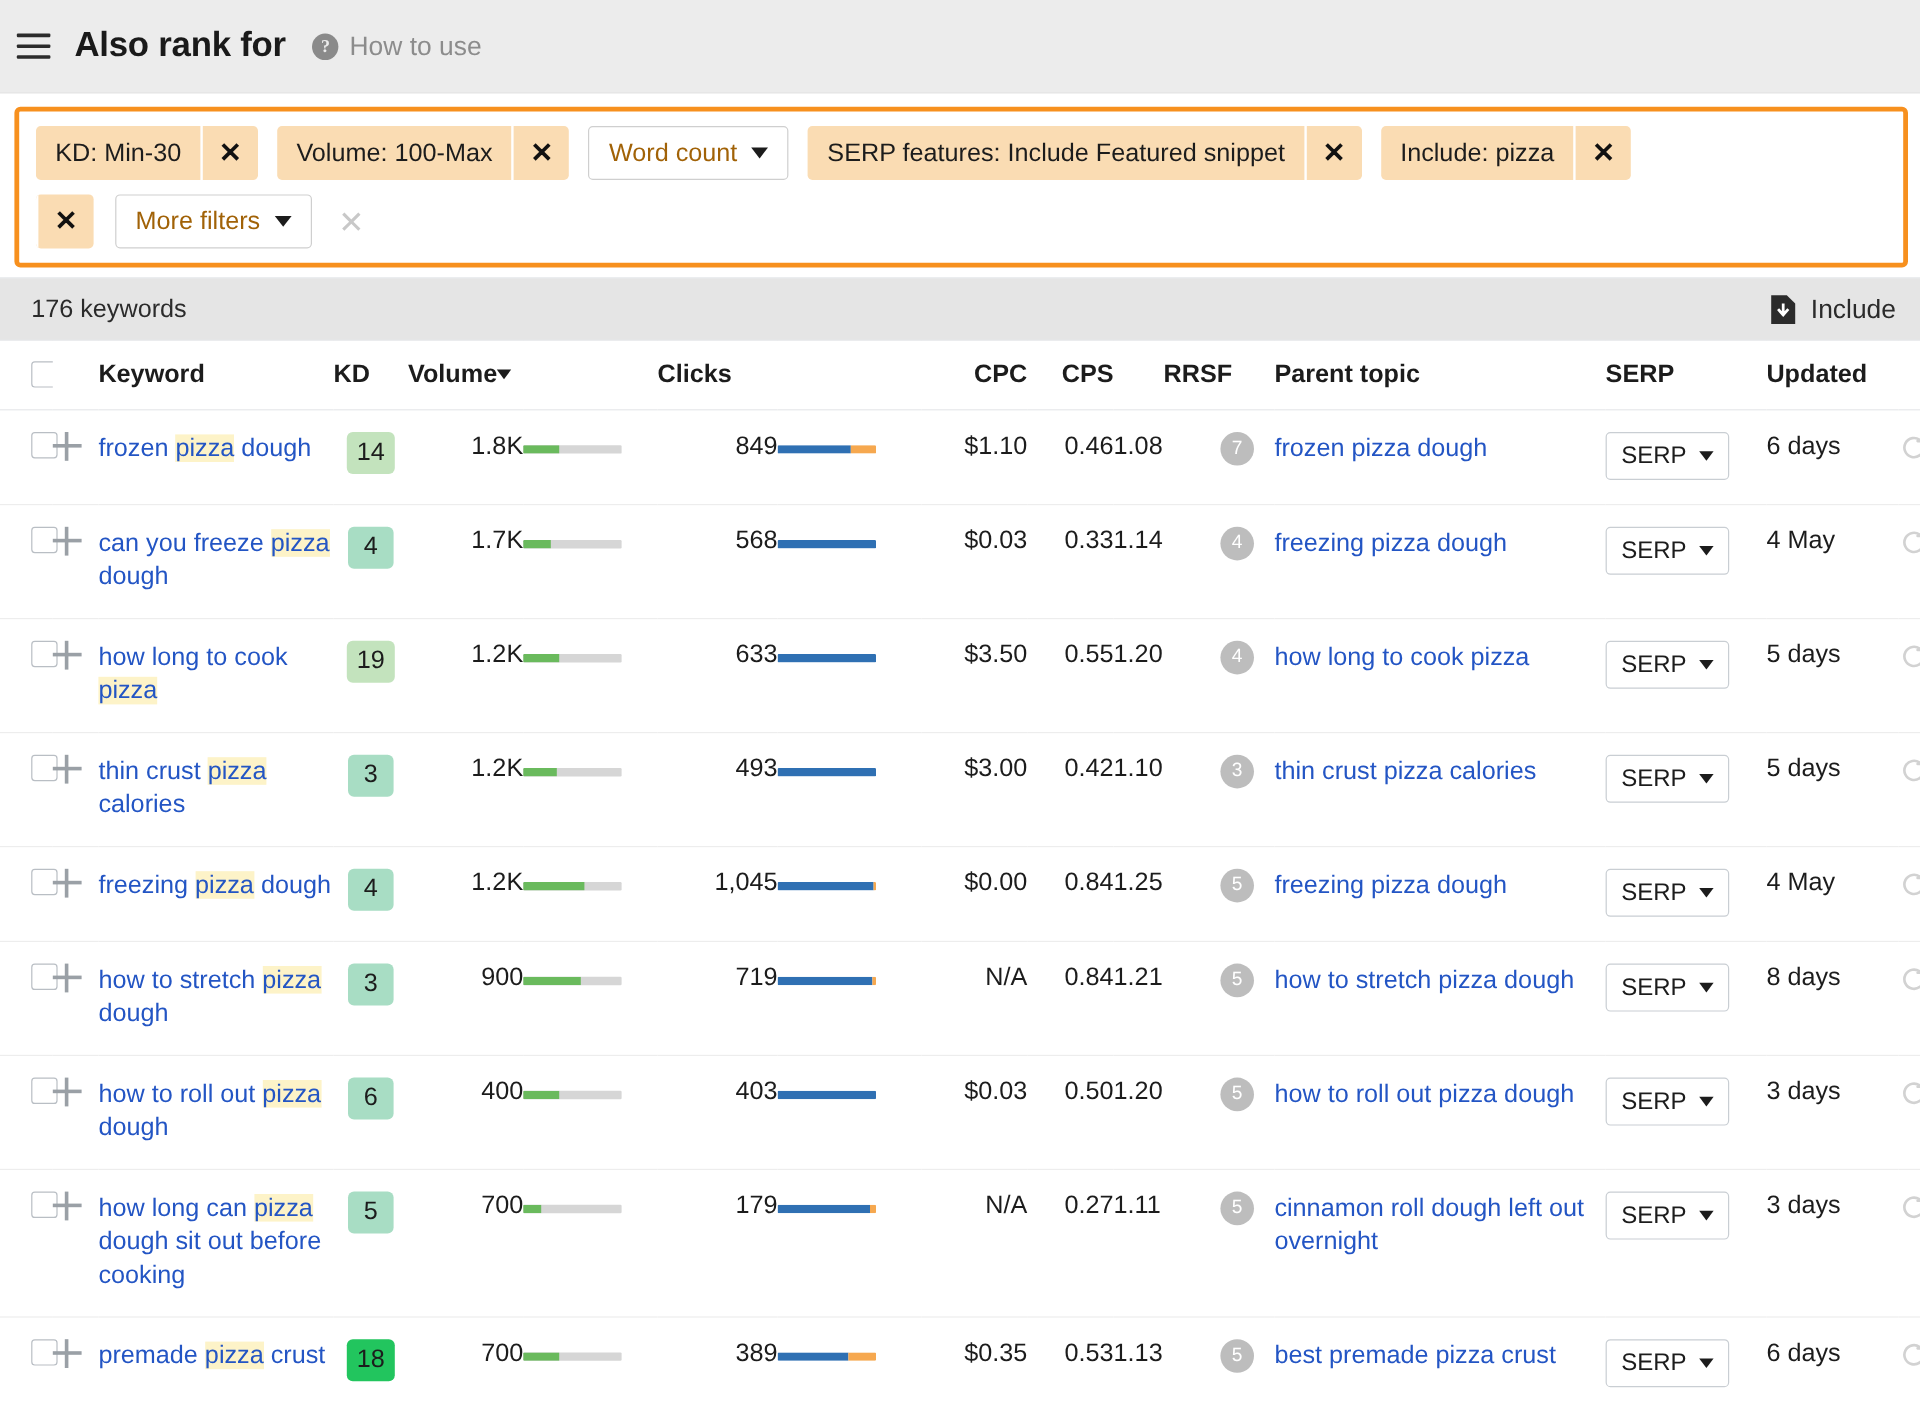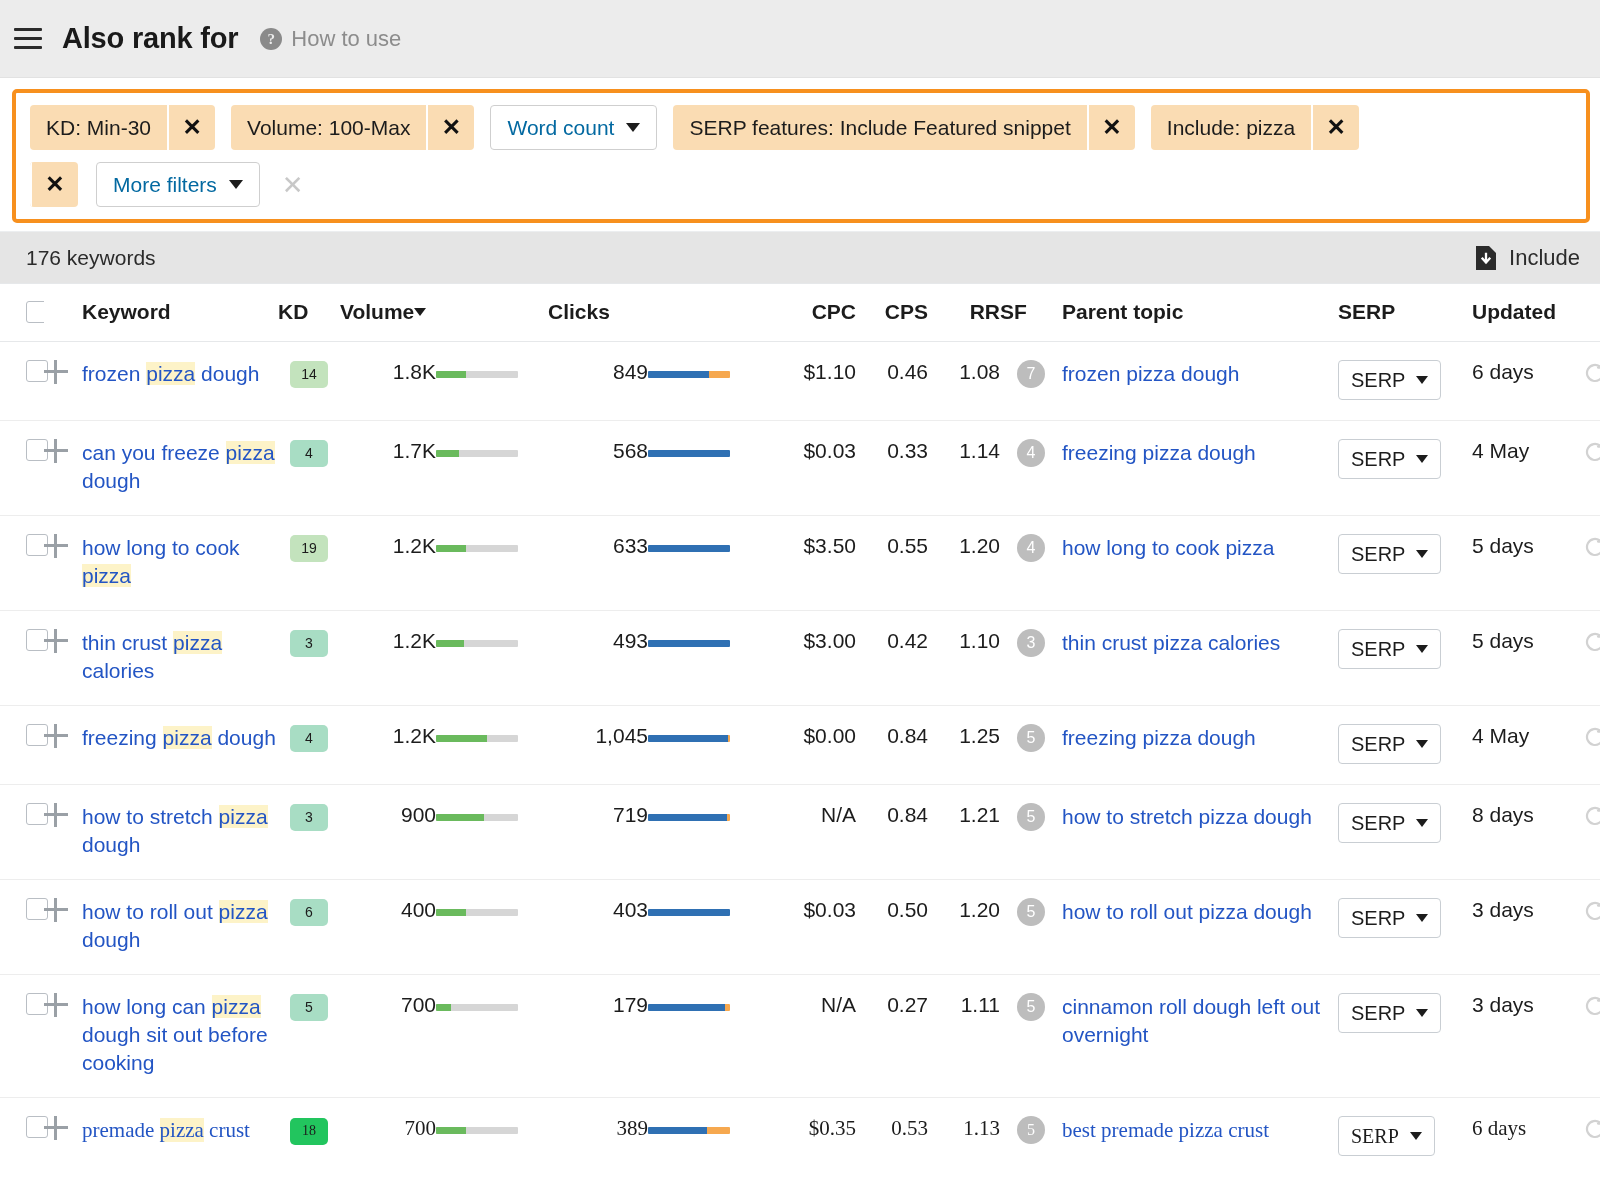--- a/index.html
+++ b/index.html
@@ -60,21 +60,21 @@
   }
   .chip .chip-x {
     display: flex; align-items: center; justify-content: center;
     width: 48px; border-left: 2px solid #ffffff;
     font-size: 23px; font-weight: bold; color: #111;
   }
   .dropdown {
     display: inline-flex; align-items: center; gap: 12px;
     background: #fff; border: 1px solid #cfcfcf; border-radius: 4px;
     height: 45px; padding: 0 16px; cursor: pointer;
-    font-size: 21px; color: #0369a1; white-space: nowrap;
+    font-size: 21px; color: #a16207; white-space: nowrap;
   }
   .caret {
     width: 0; height: 0;
     border-left: 7px solid transparent; border-right: 7px solid transparent;
     border-top: 9px solid #1c1c1c;
   }
   .clear-all {
     font-size: 26px; color: #c8c8c8; cursor: pointer; line-height: 1;
     padding: 0 4px; font-weight: 300;
   }
@@ -99,33 +99,33 @@
     font-size: 21px; font-weight: bold; color: #1c1c1c;
     padding: 16px 0 17px 0; text-align: left;
     border-bottom: 1px solid #e6e8ea; vertical-align: middle;
     background: #fff;
   }
   table.kw td {
     padding: 18px 0 20px 0; vertical-align: top;
     border-bottom: 1px solid #ededed;
     font-size: 21px; color: #1c1c1c;
   }
-  tr.krow:last-child td { border-bottom: none; font-family: Liberation Serif, serif; }
+  tr.krow:last-child td { border-bottom: none; }
 
   .c-chk   { width: 44px;  padding-left: 26px !important; }
   .c-plus  { width: 38px; }
   .c-kw    { width: 196px; }
   .c-kd    { width: 62px;  text-align: center; }
   .c-vol   { width: 96px;  text-align: right; }
   .c-volbar{ width: 112px; }
   .c-clicks{ width: 100px; text-align: right; }
   .c-clbar { width: 120px; }
   .c-cpc   { width: 88px;  text-align: right; }
   .c-cps   { width: 72px;  text-align: right; }
-  .c-rr    { width: 72px;  text-align: right; }
+  .c-rr    { width: 72px;  text-align: left; }
   .c-sf    { width: 62px;  text-align: center; }
   .c-pt    { width: 276px; }
   .c-serp  { width: 134px; }
   .c-upd   { width: 110px; }
   .c-ref   { width: 62px; }
 
   th.c-vol, th.c-clicks, th.c-cpc, th.c-cps, th.c-rr { }
   th.c-sf { text-align: left; padding-left: 2px; }
   th.c-volbar, th.c-clbar { }
 
@@ -147,21 +147,21 @@
     content: ""; position: absolute; background: #9aa0a6;
   }
   .plus:before { left: 0; top: 10px; width: 24px; height: 3px; }
   .plus:after  { top: 0; left: 10px; height: 24px; width: 3px; }
 
   .kwlink { color: #2355c4; font-size: 21px; line-height: 28px; text-decoration: none; cursor: pointer; display: inline; }
   .kwlink .hl { background: #fdf3c8; }
 
   .kd-badge {
     display: inline-block; min-width: 38px; padding: 5px 8px 6px;
-    border-radius: 5px; font-size: 14px; color: #1c1c1c; text-align: center;
+    border-radius: 5px; font-size: 21px; color: #1c1c1c; text-align: center;
   }
 
   .bar-track {
     width: 82px; height: 7px; background: #d6d6d6; border-radius: 1px;
     overflow: hidden; margin-top: 11px;
   }
   .bar-fill { height: 7px; background: #6aba5d; }
 
   .clicks-bar {
     width: 82px; height: 7px; display: flex; margin-top: 11px; border-radius: 1px; overflow: hidden;

